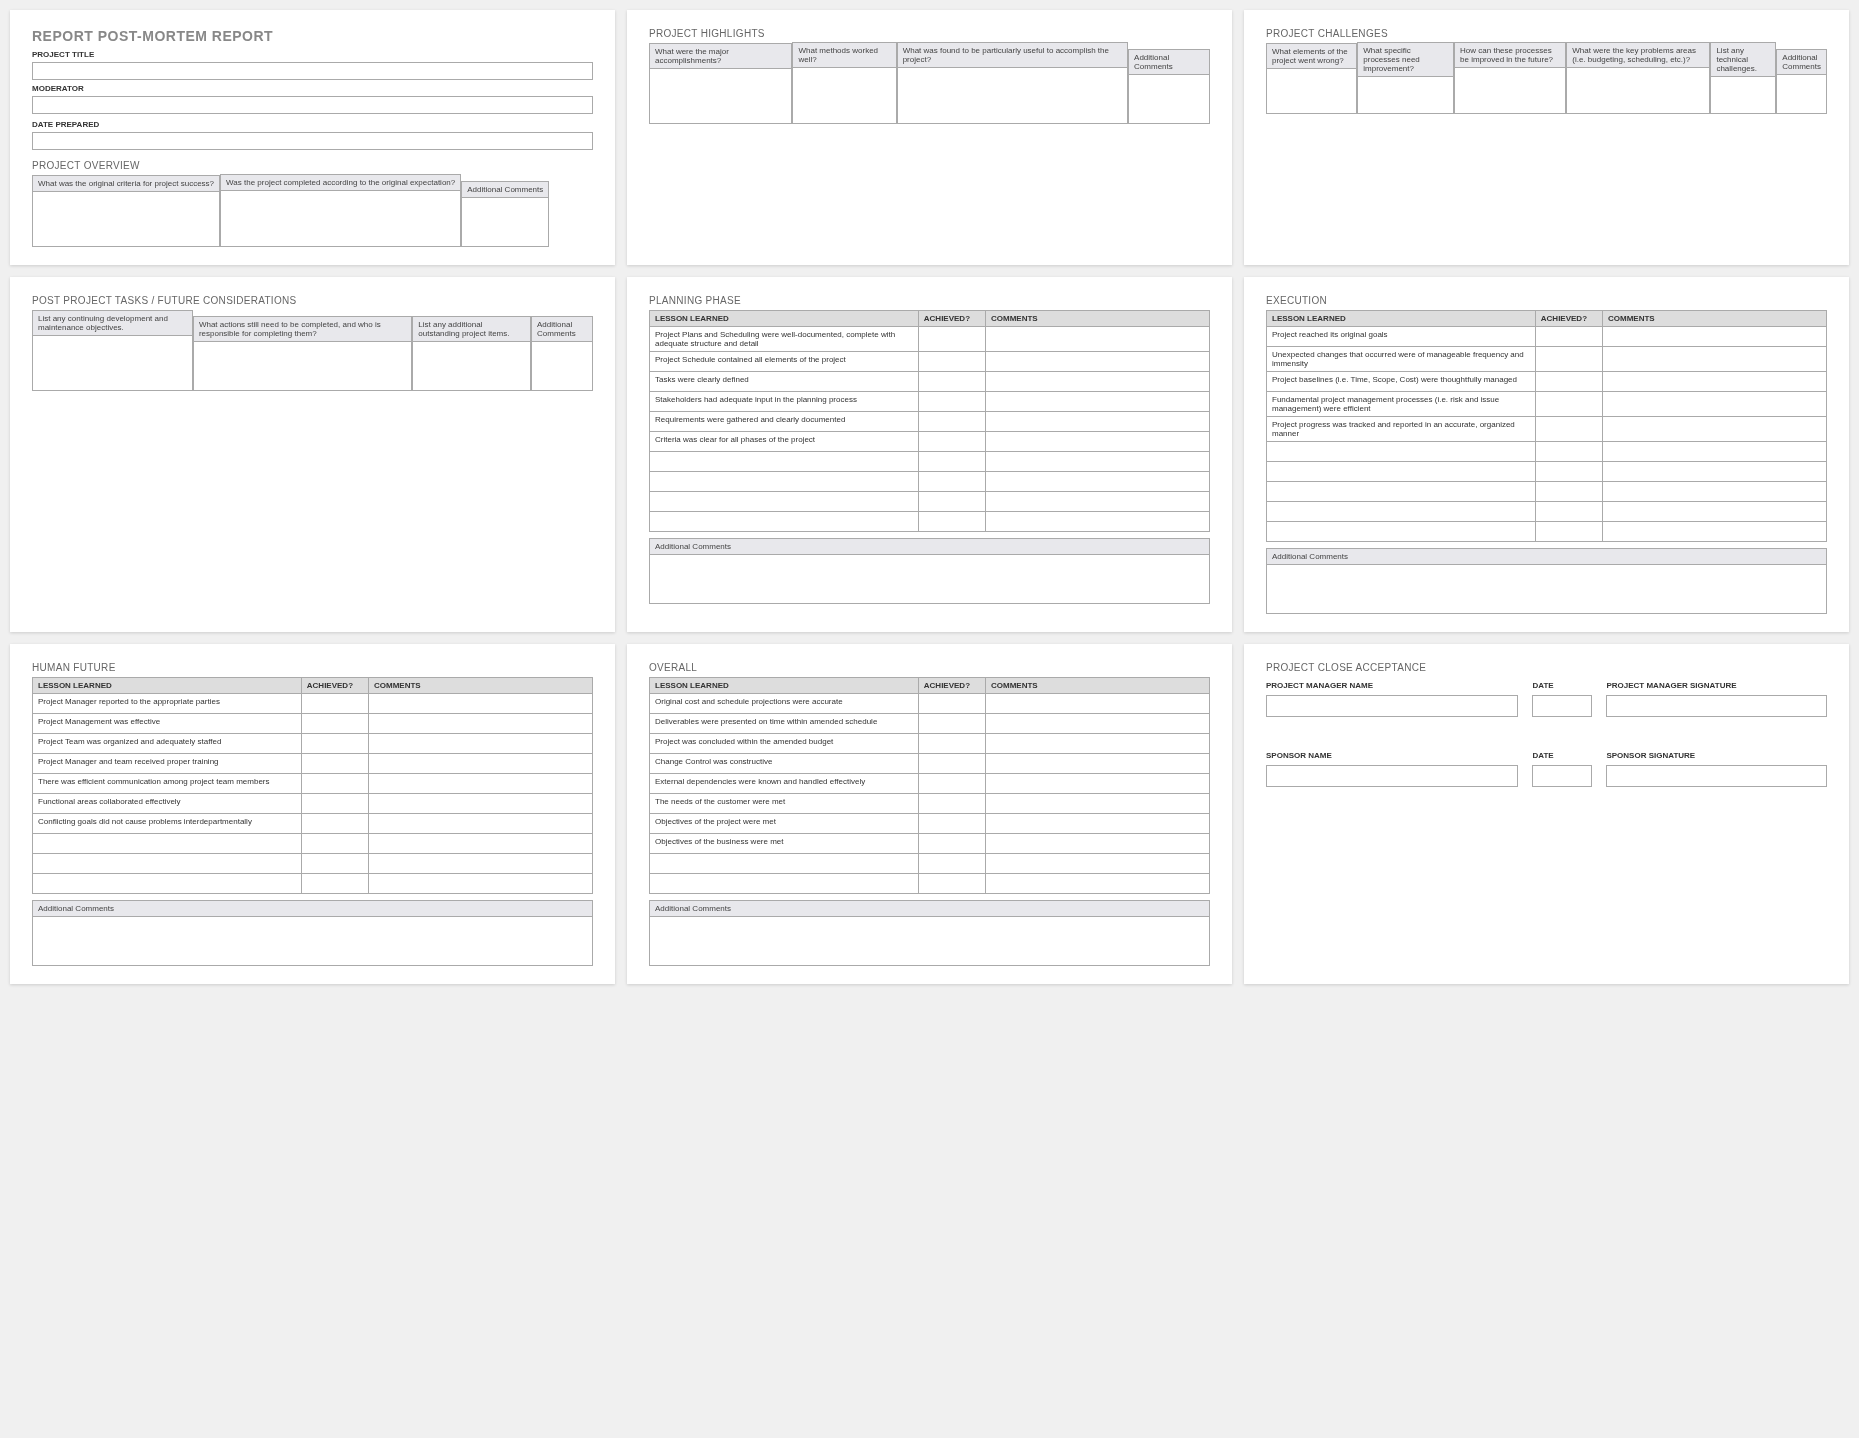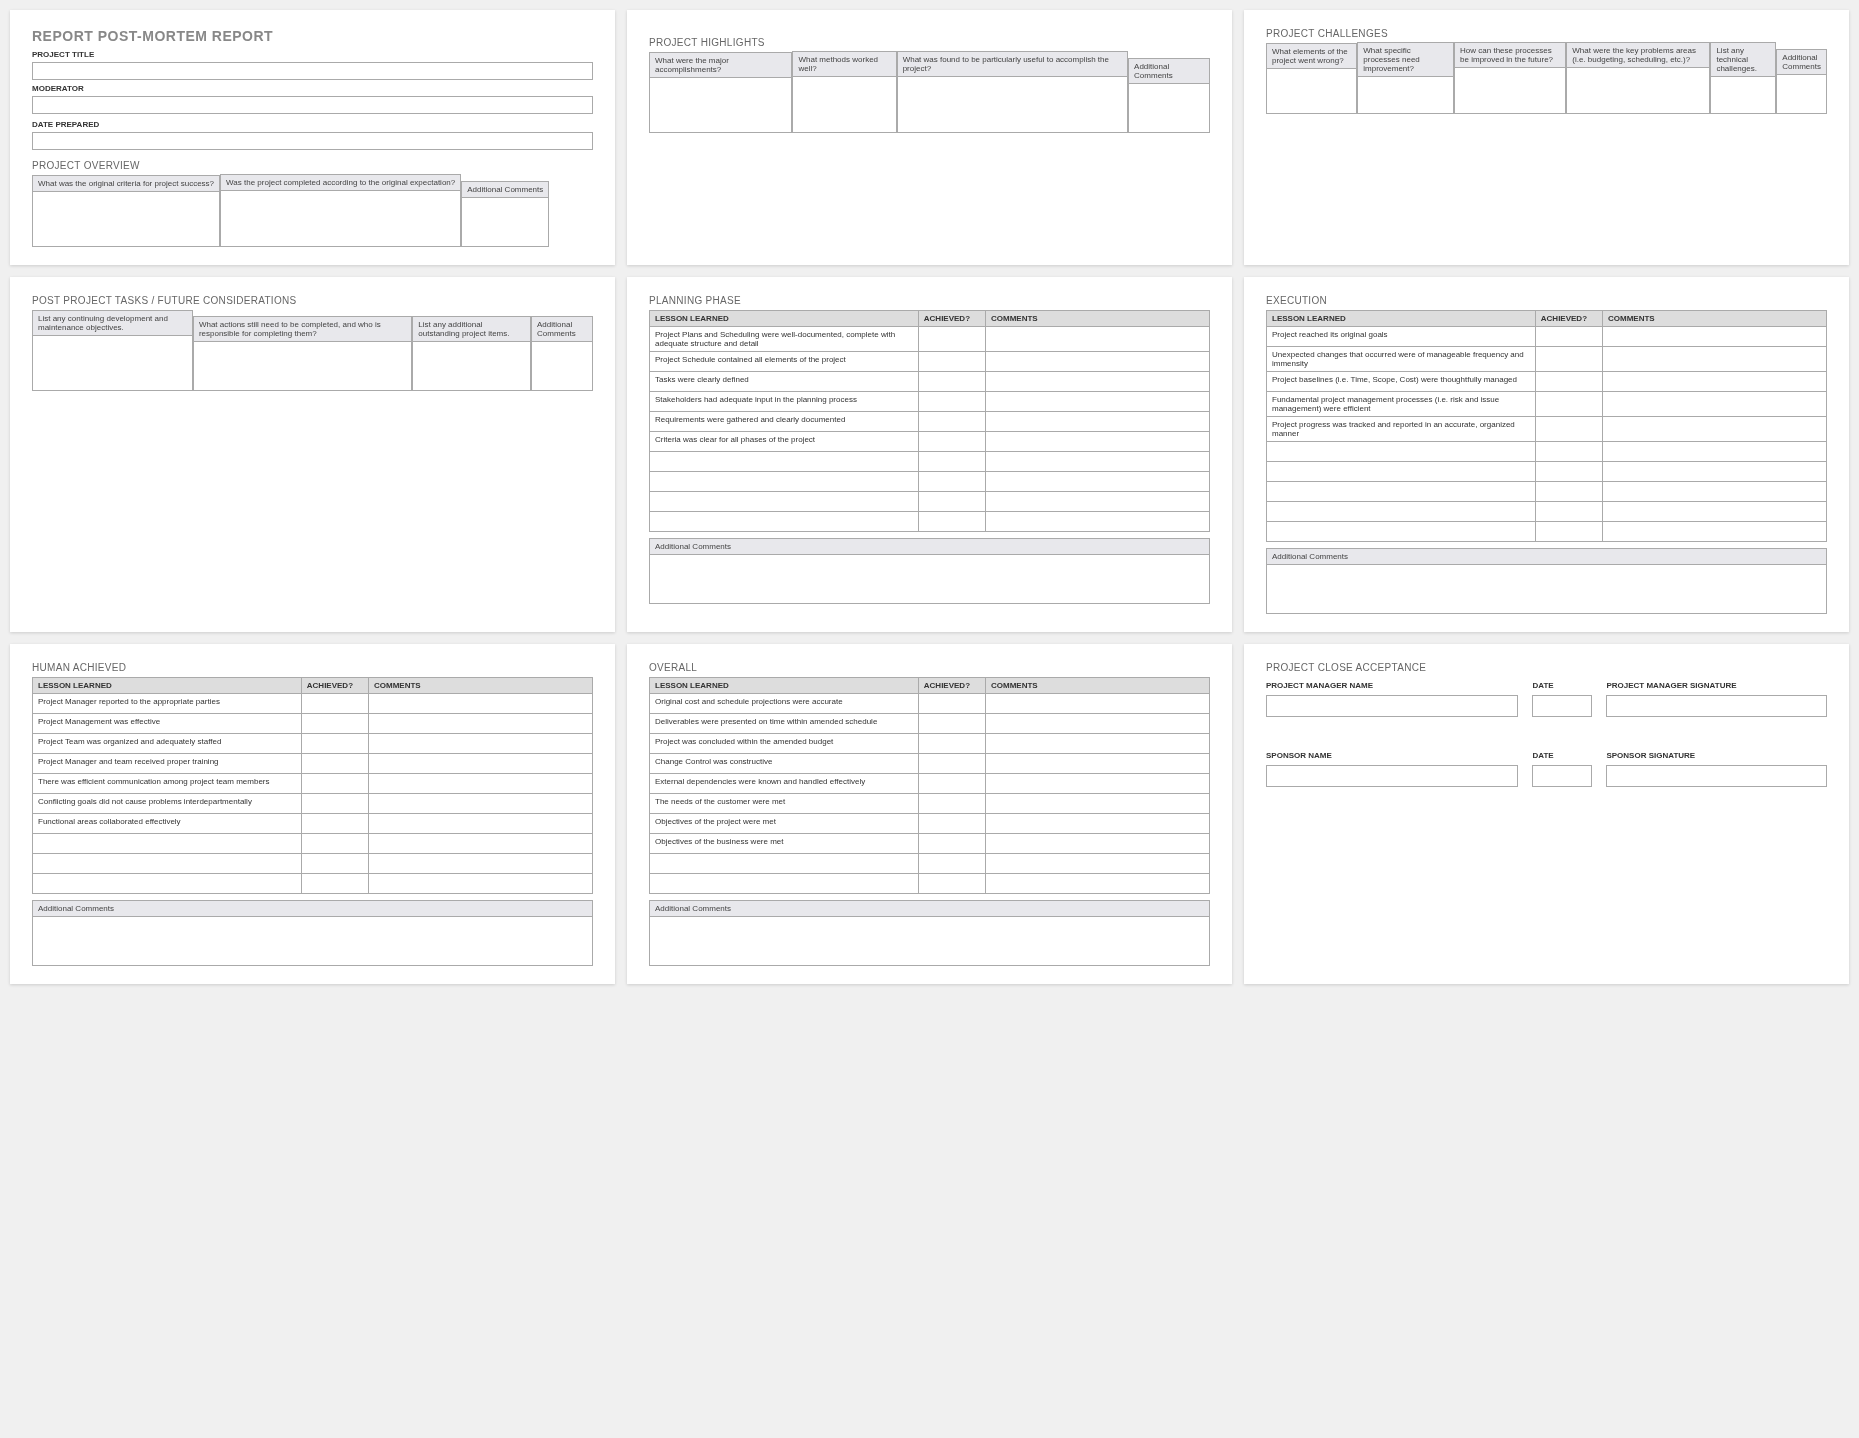--- a/index.html
+++ b/index.html
@@ -65,21 +65,21 @@
           <div class="q-body"></div>
         </div>
       <div class="q-box gap">
           <div class="q-header">Additional Comments</div>
           <div class="q-body tall"></div>
         </div>
     </div>
   </div>
 
   <div class="card">
-    <div class="section-title" style="margin-top:9px">PROJECT HIGHLIGHTS</div>
+    <div class="section-title" style="margin-top:0">PROJECT HIGHLIGHTS</div>
     <div class="stack">
       <div class="q-box">
           <div class="q-header">What were the major accomplishments?</div>
           <div class="q-body tall"></div>
         </div>
       <div class="q-box">
           <div class="q-header">What methods worked well?</div>
           <div class="q-body tall"></div>
         </div>
       <div class="q-box">
@@ -277,21 +277,21 @@
           </tr>
         </tbody>
     </table>
     <div class="q-box" style="margin-top:6px">
         <div class="q-header">Additional Comments</div>
         <div class="q-body tall"></div>
       </div>
   </div>
 
   <div class="card">
-    <div class="section-title" style="margin-top:0">HUMAN ACHIEVED</div>
+    <div class="section-title" style="margin-top:0">HUMAN FUTURE</div>
     <table class="lesson">
       <thead>
           <tr>
         <th class="c1">LESSON LEARNED</th>
         <th class="c2">ACHIEVED?</th>
         <th class="c3">COMMENTS</th>
       </tr>
         </thead>
       <tbody>
           <tr>
@@ -313,26 +313,26 @@
             <td class="c1">Project Manager and team received proper training</td>
             <td class="c2"></td>
             <td class="c3"></td>
           </tr>
           <tr>
             <td class="c1">There was efficient communication among project team members</td>
             <td class="c2"></td>
             <td class="c3"></td>
           </tr>
           <tr>
+            <td class="c1">Functional areas collaborated effectively</td>
+            <td class="c2"></td>
+            <td class="c3"></td>
+          </tr>
+          <tr>
             <td class="c1">Conflicting goals did not cause problems interdepartmentally</td>
-            <td class="c2"></td>
-            <td class="c3"></td>
-          </tr>
-          <tr>
-            <td class="c1">Functional areas collaborated effectively</td>
             <td class="c2"></td>
             <td class="c3"></td>
           </tr>
           <tr>
             <td class="c1"></td>
             <td class="c2"></td>
             <td class="c3"></td>
           </tr>
           <tr>
             <td class="c1"></td>

